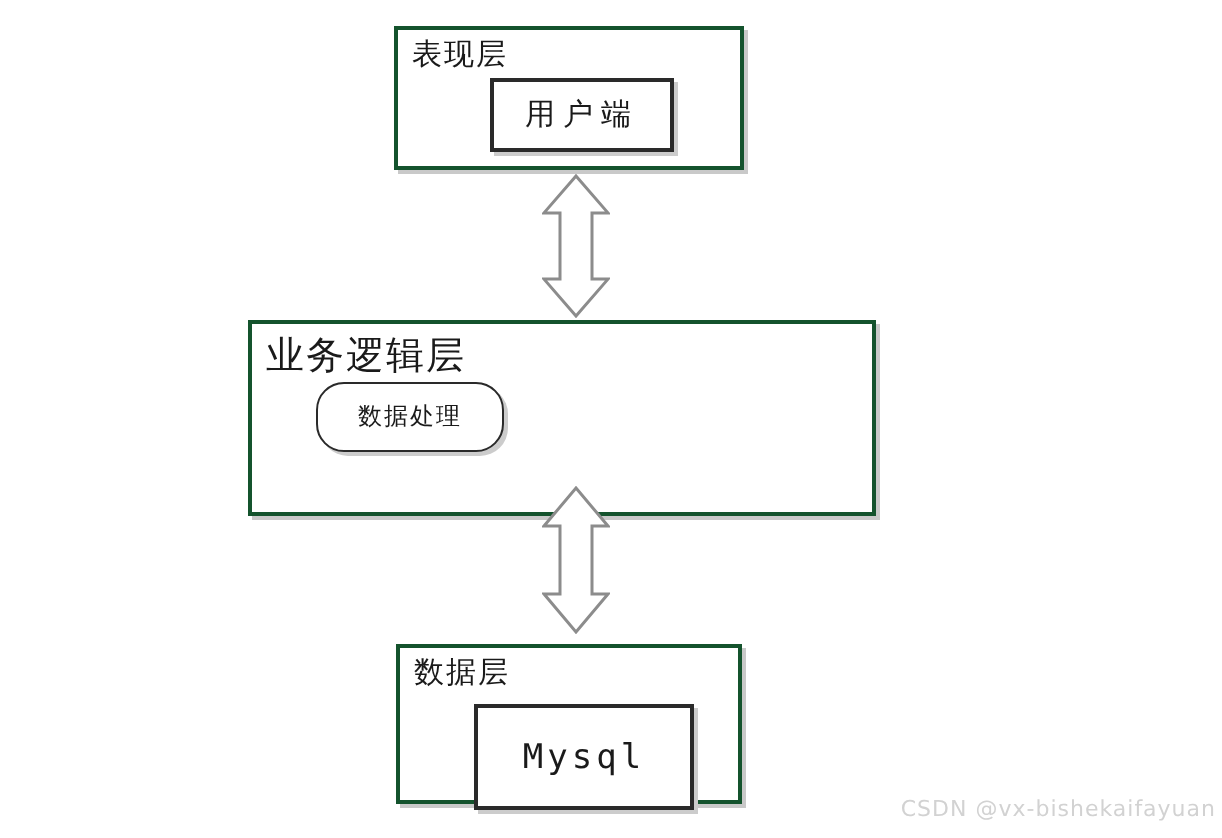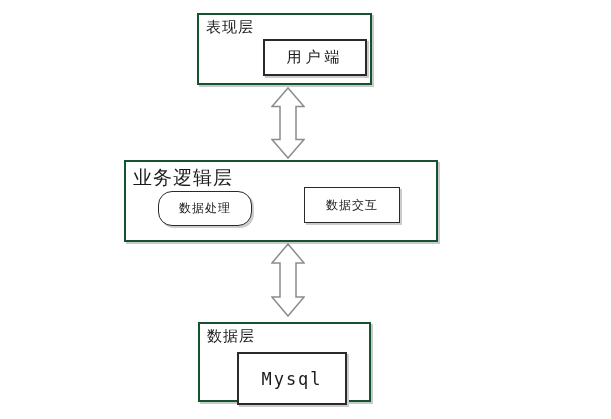--- a/index.html
+++ b/index.html
@@ -36,29 +36,29 @@
     background: #ffffff;
     border: 2px solid #2a2a2a;
     box-shadow: 2px 2px 0 #cccccc;
     box-sizing: border-box;
     display: flex;
     align-items: center;
     justify-content: center;
     white-space: nowrap;
   }
   #layer-presentation { left: 197px; top: 13px;  width: 175px; height: 72px; }
-  #layer-business     { left: 124px; top: 160px; width: 314px; height: 82px; }
+  #layer-business     { left: 124px; top: 160px; width: 314px; height: 98px; }
   #layer-data         { left: 198px; top: 322px; width: 173px; height: 80px; text-decoration: underline; }
 
   #layer-presentation .layer-label { font-size: 15px; }
   #layer-business .layer-label     { font-size: 19px; }
   #layer-data .layer-label         { font-size: 15px; }
 
   #box-client {
-    left: 64px; top: 24px; width: 104px; height: 37px;
+    left: 46px; top: 24px; width: 92px; height: 37px;
     font-size: 15px; letter-spacing: 4px;
   }
   #box-data-processing {
     left: 32px; top: 29px; width: 94px; height: 35px;
     font-size: 12px; letter-spacing: 1px;
     border-width: 1.5px;
     border-radius: 14px;
   }
   #box-data-interaction {
     left: 178px; top: 25px; width: 96px; height: 36px;
@@ -109,32 +109,30 @@
     <svg viewBox="0 0 34 74" preserveAspectRatio="none">
       <polygon points="17,1 33,20 25,20 25,54 33,54 17,73 1,54 9,54 9,20 1,20"></polygon>
     </svg>
   </div>
 
   <div class="layer-box" id="layer-business">
     <span class="layer-label">业务逻辑层</span>
     <div class="inner-box" id="box-data-processing">
       <span>数据处理</span>
     </div>
-    <div class="inner-box" id="box-data-interaction">
-      <span>数据交互</span>
-    </div>
   </div>
 
   <div class="connector" id="arrow-bottom">
     <svg viewBox="0 0 34 74" preserveAspectRatio="none">
       <polygon points="17,1 33,20 25,20 25,54 33,54 17,73 1,54 9,54 9,20 1,20"></polygon>
     </svg>
   </div>
 
   <div class="layer-box" id="layer-data">
     <span class="layer-label">数据层</span>
     <div class="inner-box" id="box-mysql">
       <span>Mysql</span>
     </div>
   </div>
 
+  <div id="watermark">CSDN @vx-bishekaifayuan</div>
 
 </div>
 
 </body></html>

